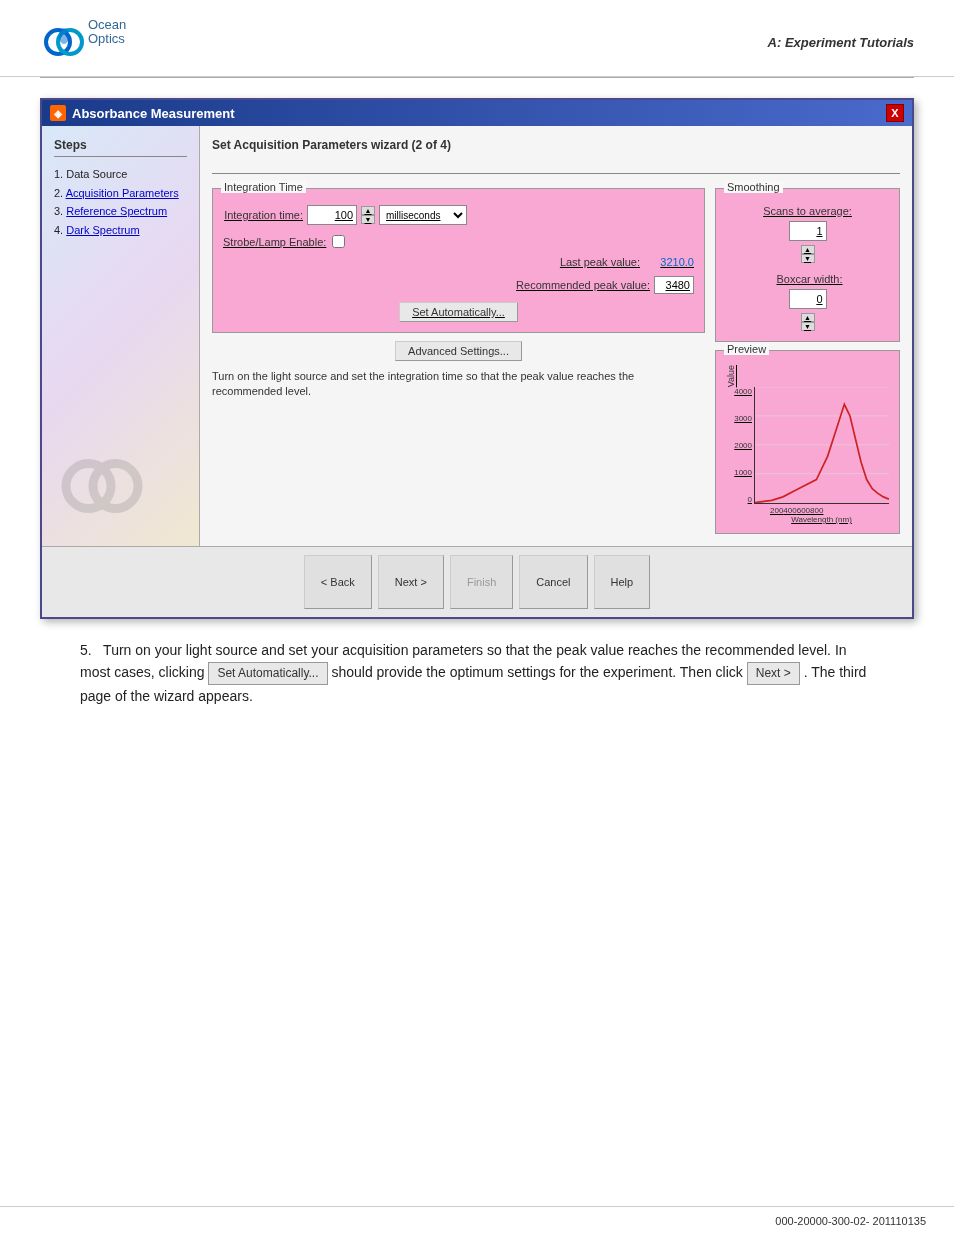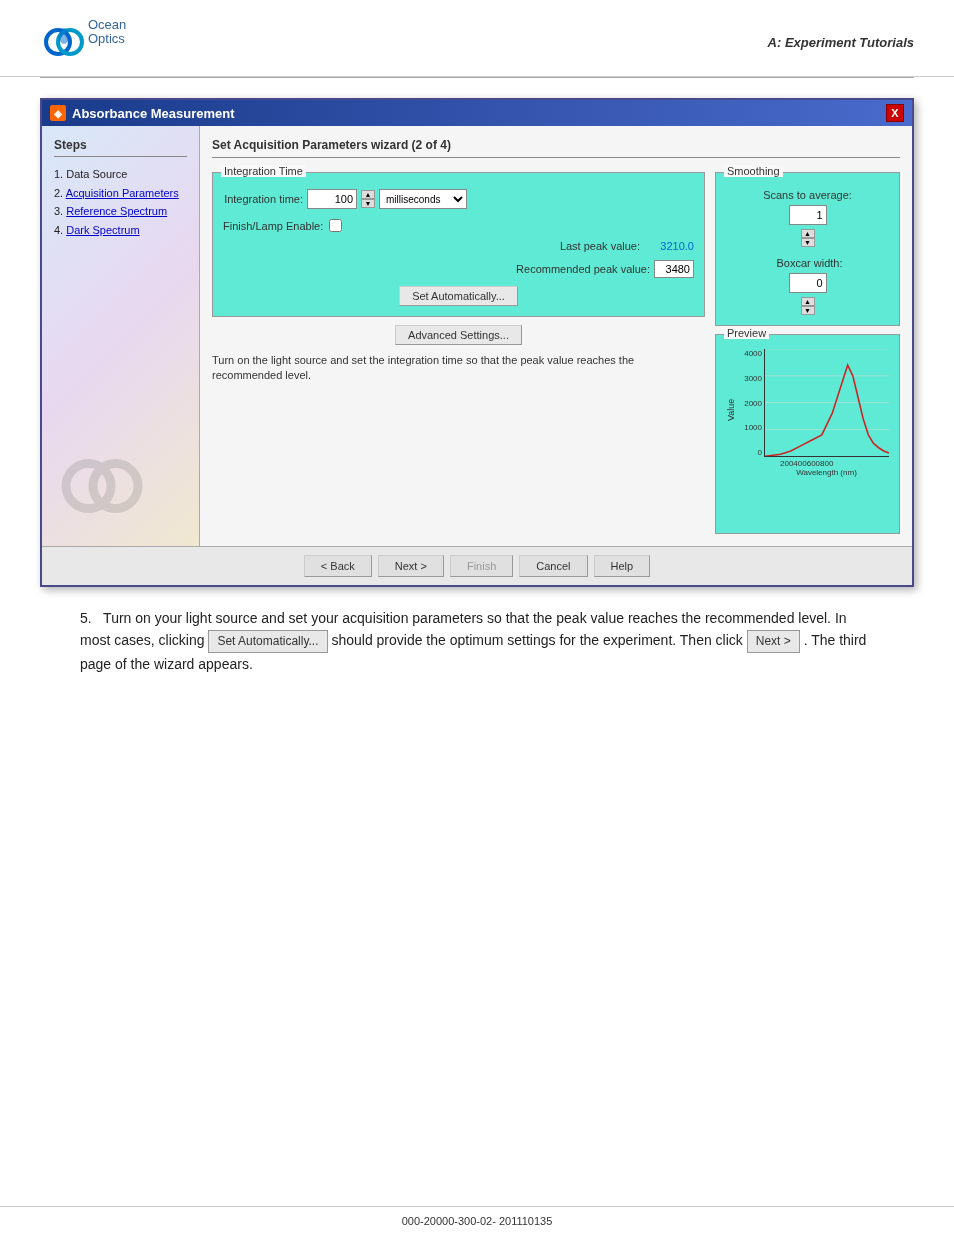--- a/index.html
+++ b/index.html
@@ -146,36 +146,37 @@
       background: #f5f5f5;
       display: flex;
       flex-direction: column;
       gap: 8px;
     }
     .wizard-title {
       font-size: 12px;
       font-weight: bold;
       color: #333;
       border-bottom: 1px solid #888;
-      padding-bottom: 5px;
+      padding-bottom: 21px;
       margin-bottom: 6px;
     }
 
     .panels-row {
       display: flex;
       gap: 10px;
       flex: 1;
     }
 
     
     .group-box {
       border: 1px solid #999;
       padding: 6px 10px 10px 10px;
-      background: #5eead4;
+      background: #f9a8d4;
       position: relative;
+      text-decoration: underline;
     }
     .group-box-title {
       position: absolute;
       top: -8px;
       left: 8px;
       background: #f8f8f8;
       font-size: 11px;
       color: #333;
       padding: 0 3px;
     }
@@ -337,21 +338,21 @@
       padding: 8px 12px;
       display: flex;
       justify-content: center;
       gap: 6px;
     }
     .footer-btn {
       background: #e0e0e0;
       border: 1px solid #999;
       border-top-color: #ccc;
       border-left-color: #ccc;
-      padding: 4px 16px;
+      padding: 20px 16px;
       font-size: 11px;
       cursor: pointer;
       color: #333;
     }
     .footer-btn:disabled, .footer-btn.disabled {
       color: #999;
       cursor: default;
     }
 
     
@@ -380,23 +381,23 @@
       vertical-align: middle;
     }
 
     
     .page-footer {
       position: absolute;
       bottom: 0;
       left: 0;
       right: 0;
       border-top: 1px solid #ccc;
-      padding: 8px 40px;
-      display: flex;
-      justify-content: center;
+      padding: 8px 28px;
+      display: flex;
+      justify-content: flex-end;
       font-size: 11px;
       color: #333;
     }
 
     
     .chart-svg {
       width: 100%;
       height: 100%;
     }
   </style>
@@ -462,21 +463,21 @@
                 <span class="form-label">Integration time:</span>
                 <input class="form-input" type="text" value="100" style="">
                 <div class="spinner-btn">
                   <div class="spinner-up">▲</div>
                   <div class="spinner-down">▼</div>
                 </div>
                 <select class="unit-select"><option>milliseconds</option><option>seconds</option><option>microseconds</option></select>
               </div>
 
               <div class="checkbox-row">
-                <span class="checkbox-label">Finish/Lamp Enable:</span>
+                <span class="checkbox-label">Strobe/Lamp Enable:</span>
                 <input type="checkbox" class="form-checkbox" style="">
               </div>
 
               <div class="value-row">
                 <span class="value-label" style="flex:1; text-align:right;">Last peak value:</span>
                 <span class="value-display">3210.0</span>
               </div>
 
               <div class="value-row">
                 <span class="value-label" style="flex:1; text-align:right;">Recommended peak value:</span>
@@ -514,21 +515,21 @@
                 <input type="text" class="form-input" style="width: 38px;" value="0">
                 <div class="spinner-btn">
                   <div class="spinner-up">▲</div>
                   <div class="spinner-down">▼</div>
                 </div>
               </div>
             </div>
 
             <div class="group-box preview-group">
               <span class="group-box-title">Preview</span>
-              <div style="display:flex; flex-direction:row; height:130px; padding-top:8px;">
+              <div style="display:flex; flex-direction:column; height:130px; padding-top:8px;">
                 <div class="y-axis-label">Value</div>
                 <div style="flex:1; display:flex; flex-direction:column;">
                   <div style="display:flex; flex:1;">
 
                     <div style="display:flex; flex-direction:column; justify-content:space-between; font-size:8px; color:#333; width:28px; text-align:right; padding-right:2px;">
                       <span>4000</span>
                       <span>3000</span>
                       <span>2000</span>
                       <span>1000</span>
                       <span>0</span>

